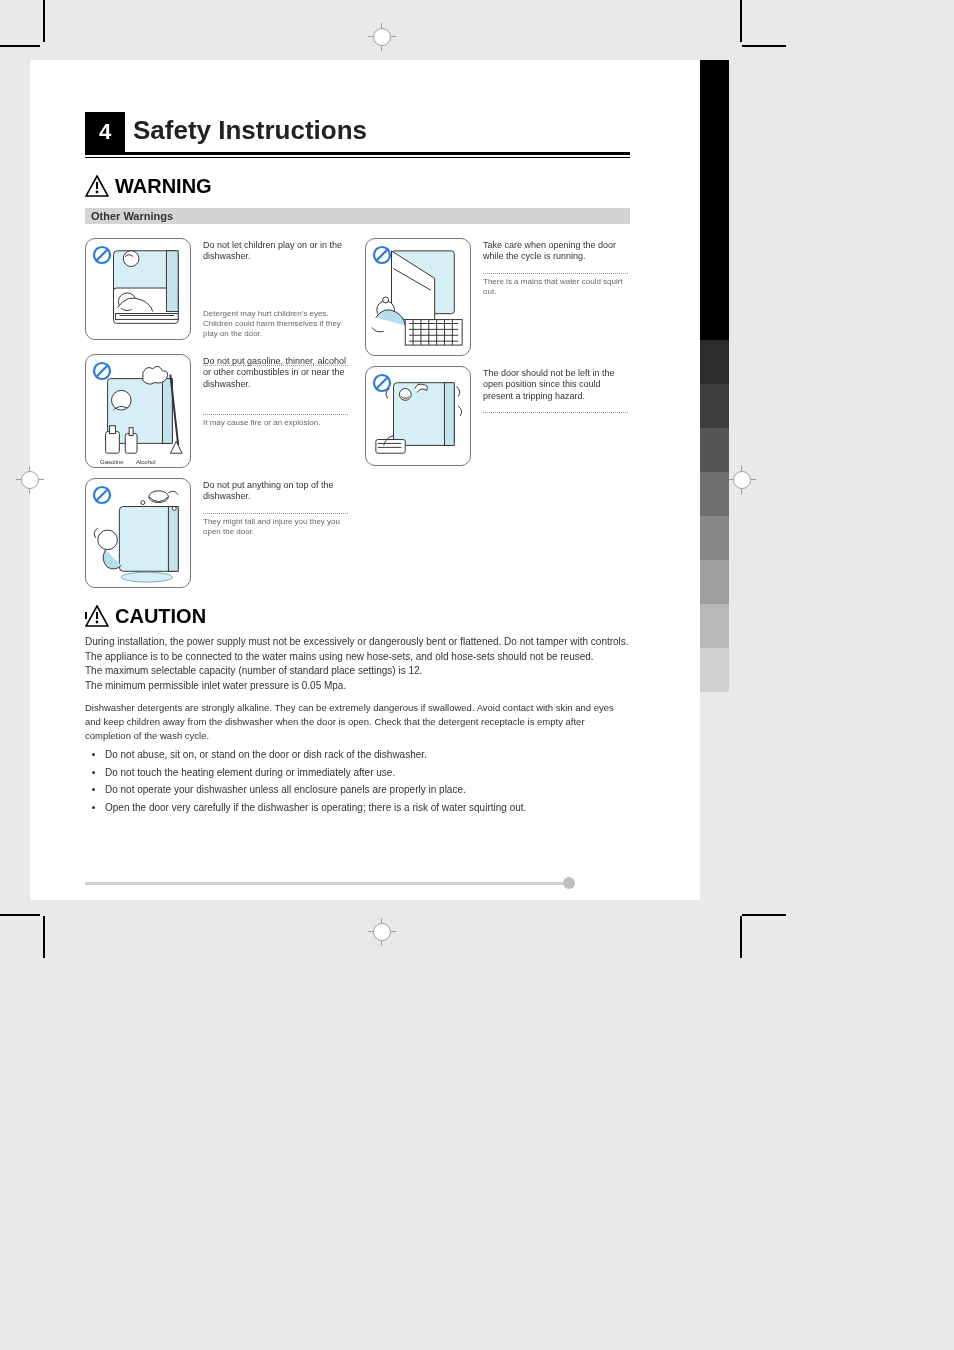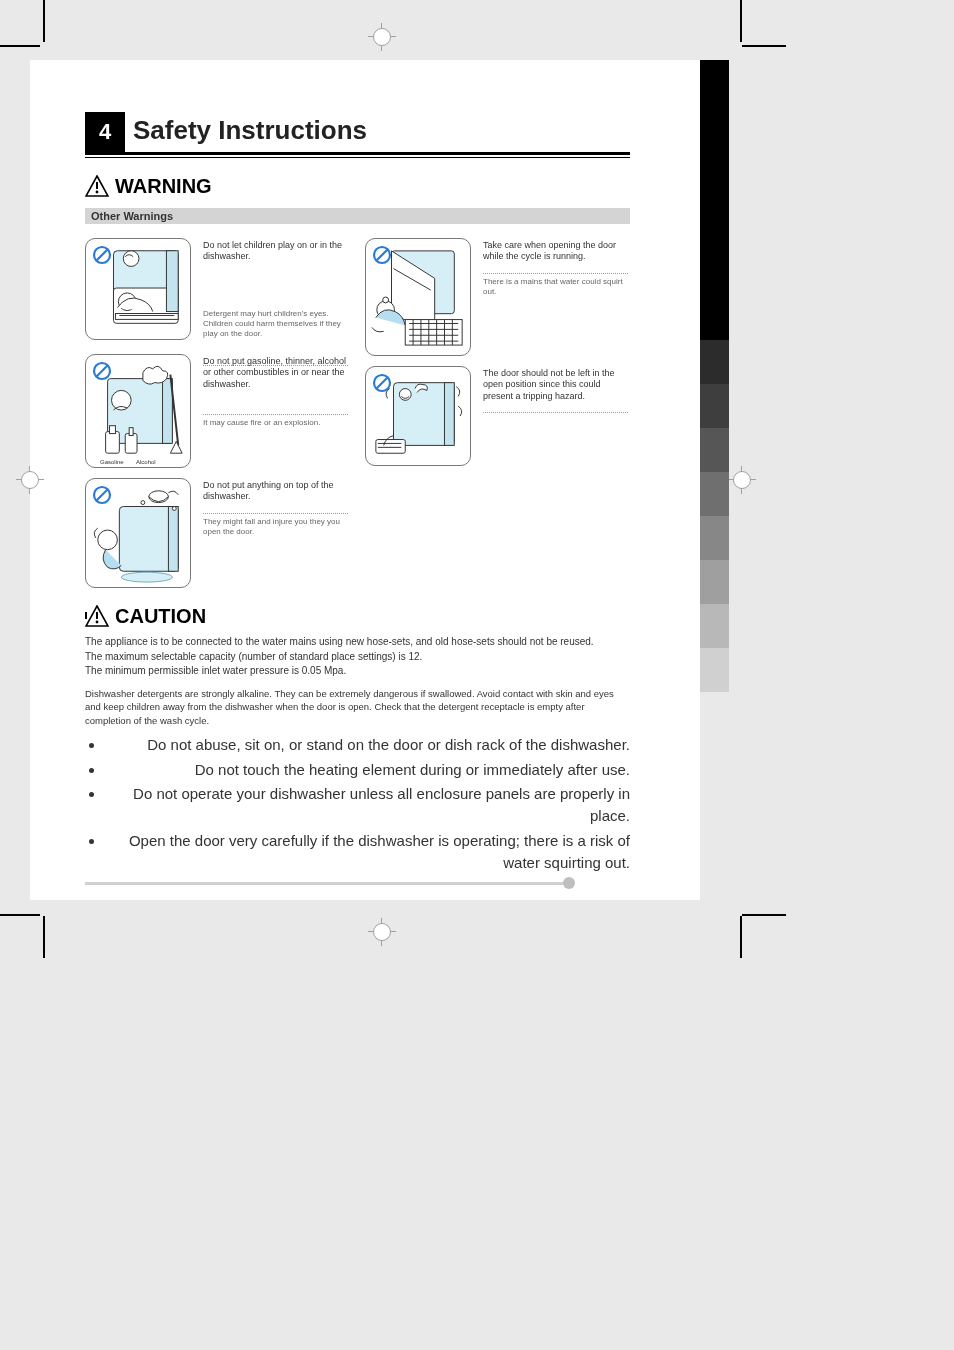--- a/index.html
+++ b/index.html
@@ -149,22 +149,21 @@
     line-height: 1.45;
     color: #333;
   }
   .caution-pre {
     margin-top: 8px;
     font-size: 9.5px;
   }
   .caution-list {
     margin-top: 6px;
     padding-left: 20px;
-    font-size: 15px;
-    text-align: right;
+    font-size: 10px;
   }
   .caution-list li { margin-bottom: 3px; }
   .foot-rule-line {
     position: absolute;
     left: 0;
     width: 480px;
     height: 3px;
     background: #d0d0d0;
   }
   .foot-rule-dot {
@@ -420,20 +419,21 @@
     <svg viewBox="0 0 24 22">
         <path d="M12 1 L23 21 L1 21 Z" fill="none" stroke="#000" stroke-width="1.6"></path>
         <rect x="11from" y="7" width="2" height="7" fill="#000"></rect>
         <circle cx="12" cy="17" r="1.4" fill="#000"></circle>
         <rect x="11" y="7" width="2" height="7" fill="#000"></rect>
       </svg>
   </div>
   <div class="warn-label" style="top:545px;left:30px">CAUTION</div>
 
   <div class="caution-block" style="top:575px">
+    <div>During installation, the power supply must not be excessively or dangerously bent or flattened. Do not tamper with controls.</div>
     <div>The appliance is to be connected to the water mains using new hose-sets, and old hose-sets should not be reused.</div>
     <div>The maximum selectable capacity (number of standard place settings) is 12.</div>
     <div>The minimum permissible inlet water pressure is 0.05 Mpa.</div>
     <div class="caution-pre">Dishwasher detergents are strongly alkaline. They can be extremely dangerous if swallowed. Avoid contact with skin and eyes and keep children away from the dishwasher when the door is open. Check that the detergent receptacle is empty after completion of the wash cycle.</div>
     <ul class="caution-list">
       <li>Do not abuse, sit on, or stand on the door or dish rack of the dishwasher.</li>
       <li>Do not touch the heating element during or immediately after use.</li>
       <li>Do not operate your dishwasher unless all enclosure panels are properly in place.</li>
       <li>Open the door very carefully if the dishwasher is operating; there is a risk of water squirting out.</li>
     </ul>

